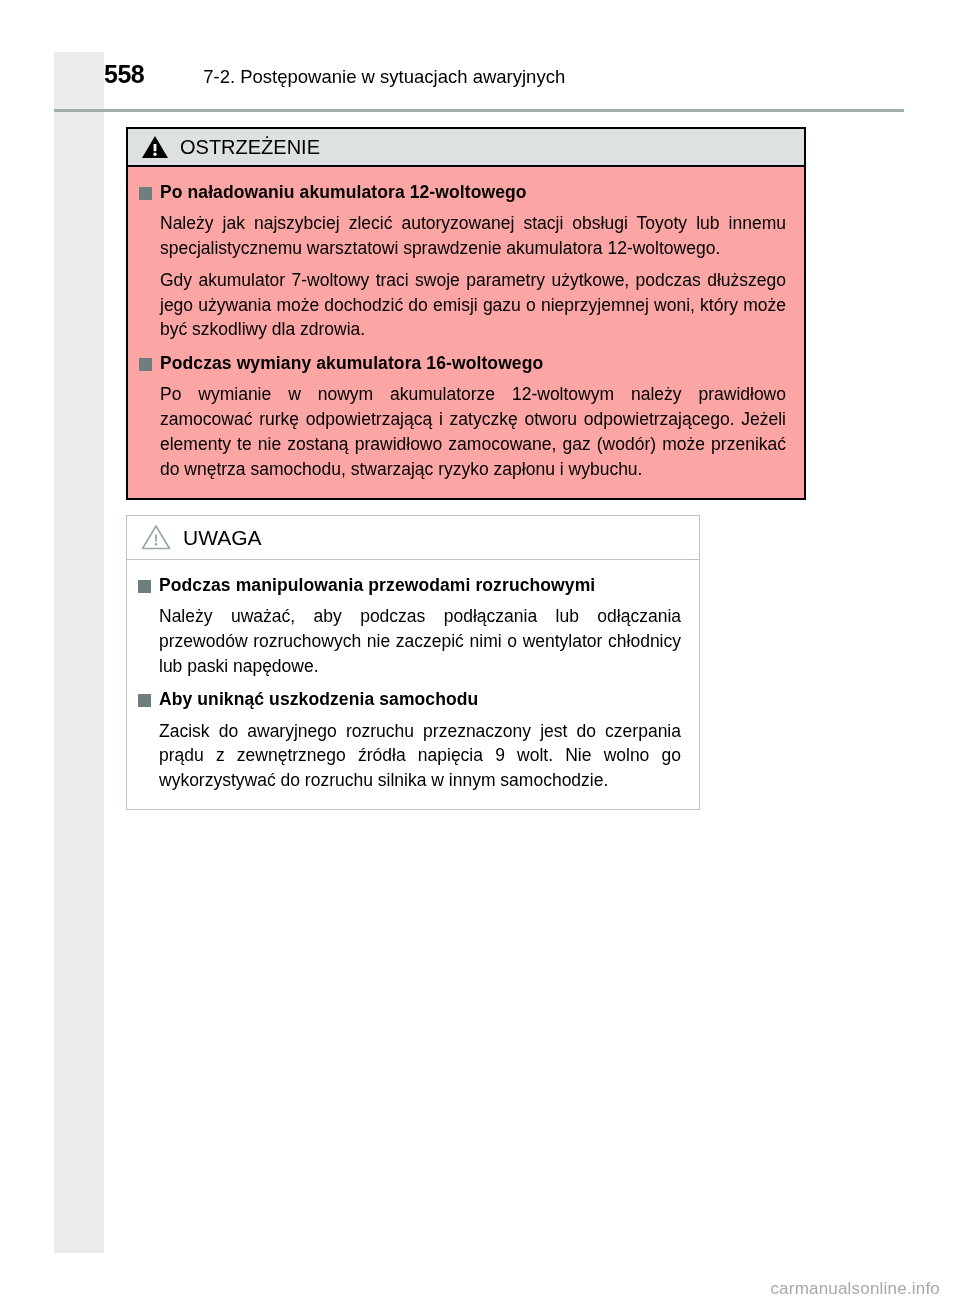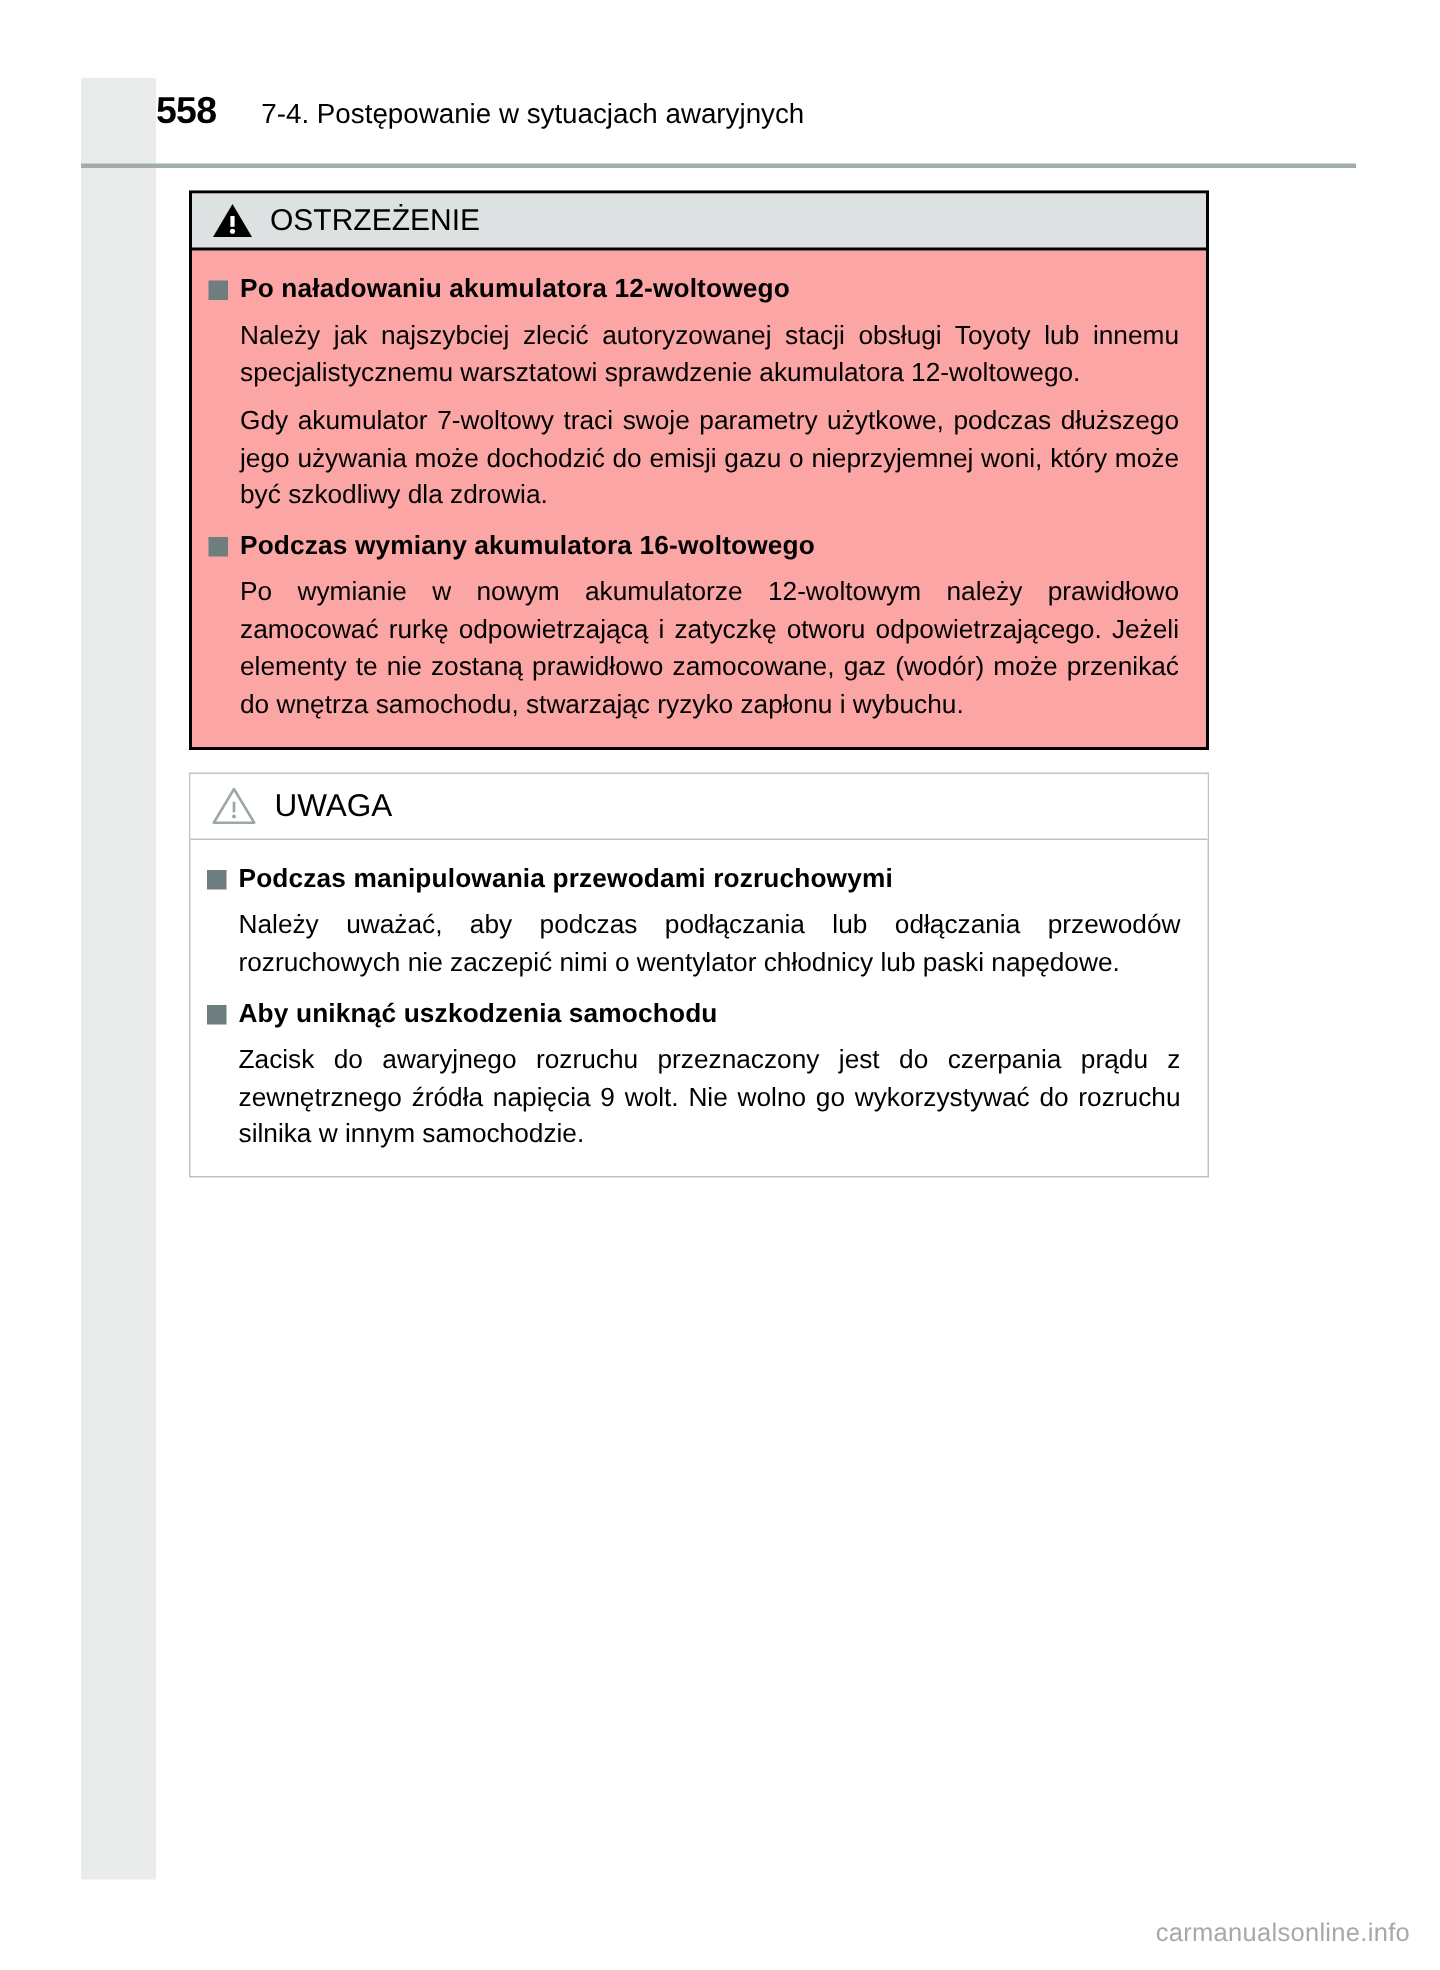--- a/index.html
+++ b/index.html
@@ -29,20 +29,21 @@
 
   
   .page-header {
     position: absolute;
     left: 104px;
     top: 62px;
     width: 800px;
     height: 40px;
     display: flex;
     align-items: baseline;
+    gap: 29px;
   }
   .page-number {
     font-size: 25px;
     font-weight: bold;
     letter-spacing: -0.5px;
     line-height: 1;
     color: #000;
   }
   .section-title {
     font-size: 18.5px;
@@ -92,21 +93,21 @@
   }
   .box-body {
     padding: 14px 16px 16px 11px;
   }
 
   
   .box-notice {
     border: 1px solid #b9c4c4;
     background: #ffffff;
     box-sizing: border-box;
-    width: 680px;
+    width: 574px;
     margin-top: 15px;
   }
   .box-notice .box-head {
     background: #ffffff;
     border-bottom: 1px solid #b9c4c4;
     height: 44px;
     display: flex;
     align-items: center;
     padding-left: 14px;
     box-sizing: border-box;
@@ -166,21 +167,21 @@
     letter-spacing: 0.2px;
   }
 </style>
 </head>
 <body>
 
 <div class="side-band"></div>
 
 <div class="page-header">
   <span class="page-number">558</span>
-  <span class="section-title">7-4. Postępowanie w sytuacjach awaryjnych</span>
+  <span class="section-title">7-2. Postępowanie w sytuacjach awaryjnych</span>
 </div>
 <div class="header-rule"></div>
 
 <div class="content">
 
   <section class="box-warning">
     <div class="box-head">
       <span>
         <svg class="icon-tri-solid" viewBox="0 0 28 24" xmlns="http://www.w3.org/2000/svg">
           <path d="M14 1 L27 23 L1 23 Z" fill="#000000"></path>

